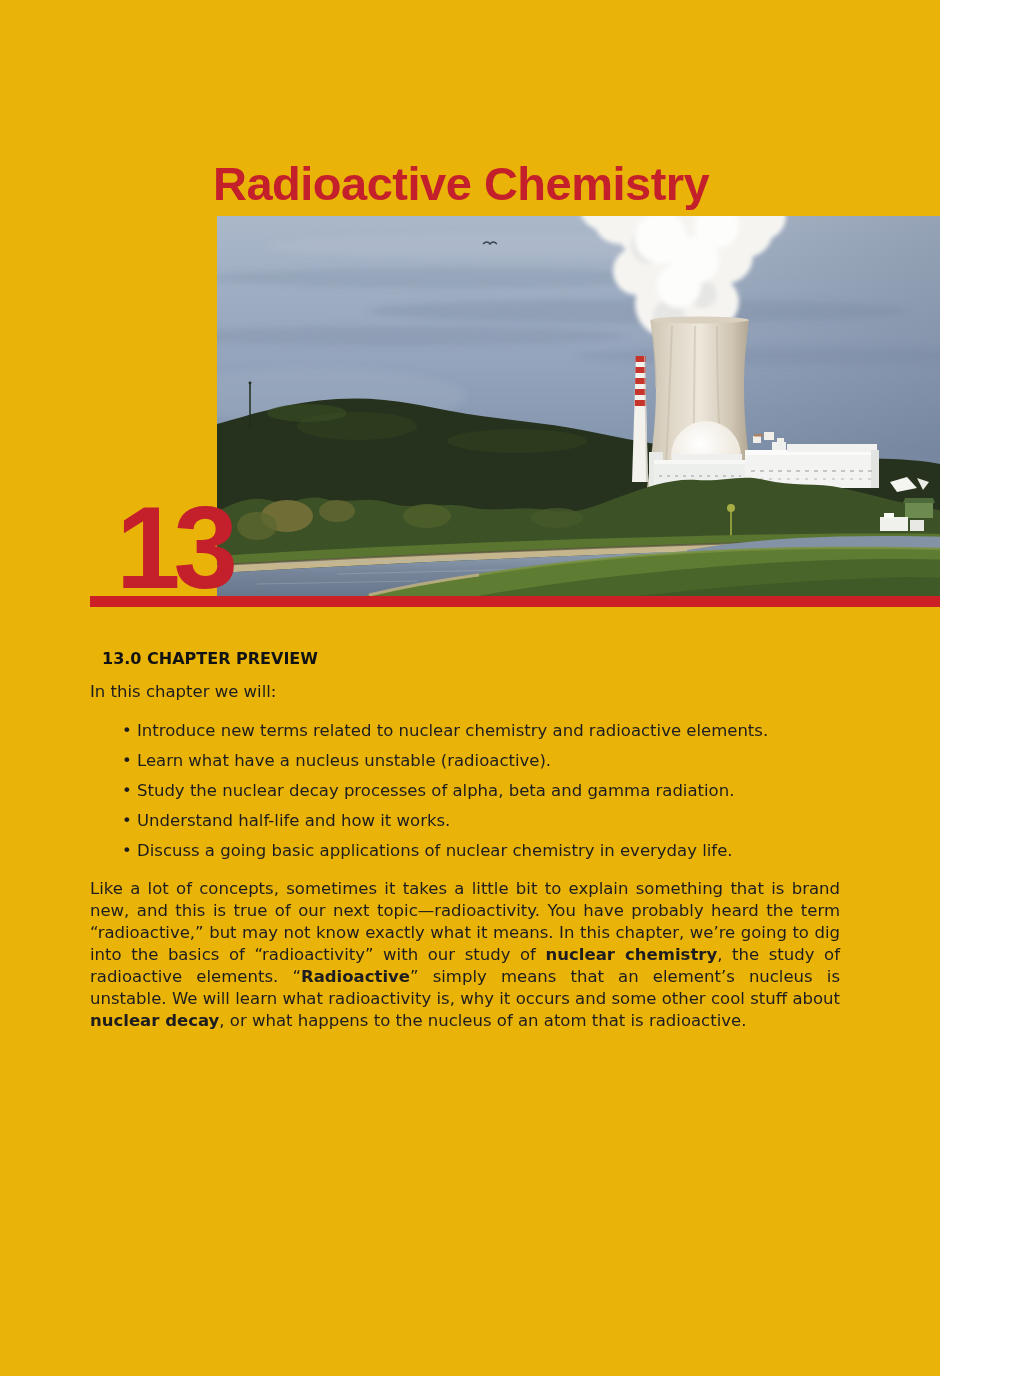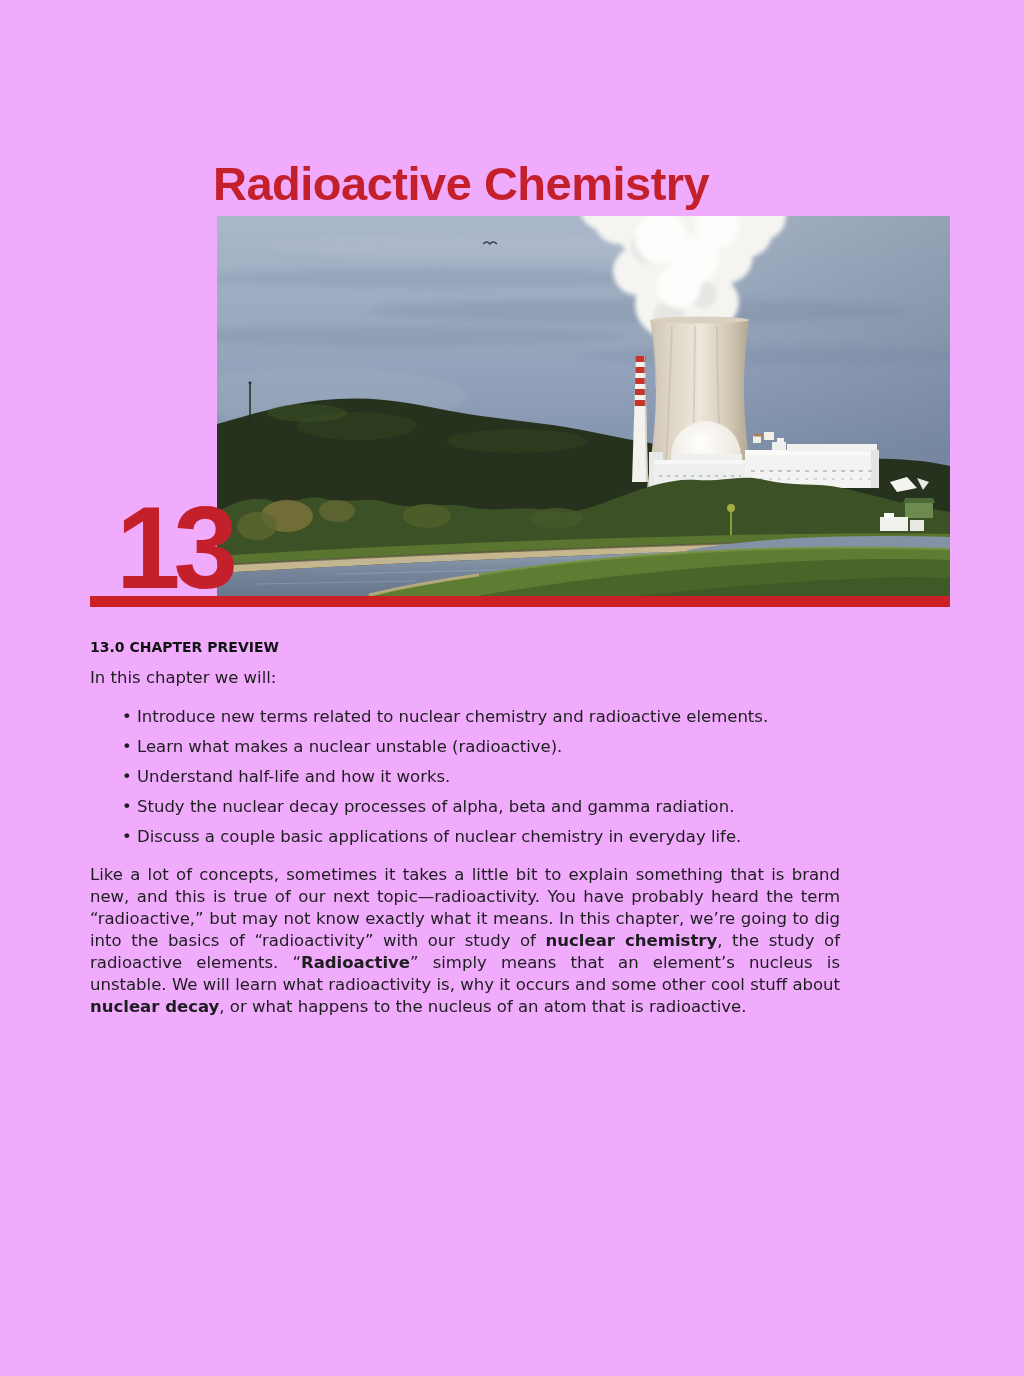--- a/index.html
+++ b/index.html
@@ -1,20 +1,20 @@
 <!DOCTYPE html>
 <html><head>
 <meta charset="utf-8">
 <style>
   html,body { margin:0; padding:0; background:#ffffff; }
   .page {
     position: relative;
-    width: 1024px;
+    width: 940px;
     height: 1376px;
-    background: #f0abfc;
+    background: #eab308;
     overflow: hidden;
     font-family: "DejaVu Sans", sans-serif;
     color: #1d1d1f;
   }
   .chapter-title {
     position: absolute;
     left: 213px;
     top: 160px;
     font-family: "Liberation Sans", sans-serif;
     font-weight: bold;
@@ -52,22 +52,22 @@
     height: 11px;
     background: #CB2026;
   }
   .content {
     position: absolute;
     left: 90px;
     top: 637px;
     width: 750px;
   }
   .section-heading {
-    margin: 0;
-    font-size: 14px;
+    margin: 12px;
+    font-size: 16px;
     font-weight: bold;
     line-height: 20px;
     color: #111214;
   }
   .lead-line {
     margin: 10px 0 13px 0;
     font-size: 16.5px;
     line-height: 22px;
   }
   ul.preview-list {
@@ -292,21 +292,21 @@
 
   <div class="chapter-number">13</div>
 
   <div class="red-bar"></div>
 
   <div class="content">
     <h2 class="section-heading">13.0 CHAPTER PREVIEW</h2>
     <p class="lead-line">In this chapter we will:</p>
     <ul class="preview-list">
       <li>Introduce new terms related to nuclear chemistry and radioactive elements.</li>
-      <li>Learn what makes a nuclear unstable (radioactive).</li>
+      <li>Learn what have a nucleus unstable (radioactive).</li>
+      <li>Study the nuclear decay processes of alpha, beta and gamma radiation.</li>
       <li>Understand half-life and how it works.</li>
-      <li>Study the nuclear decay processes of alpha, beta and gamma radiation.</li>
-      <li>Discuss a couple basic applications of nuclear chemistry in everyday life.</li>
+      <li>Discuss a going basic applications of nuclear chemistry in everyday life.</li>
     </ul>
     <p class="intro-paragraph"><span>Like a lot of concepts, sometimes it takes a little bit to explain something that is brand new, and this is true of our next topic—radioactivity. You have probably heard the term “radioactive,” but may not know exactly what it means. In this chapter, we’re going to dig into the basics of “radioactivity” with our study of </span><b>nuclear chemistry</b><span>, the study of radioactive elements. “</span><b>Radioactive</b><span>” simply means that an element’s nucleus is unstable. We will learn what radioactivity is, why it occurs and some other cool stuff about </span><b>nuclear decay</b><span>, or what happens to the nucleus of an atom that is radioactive.</span></p>
   </div>
 
 </div>
 
 </body></html>

